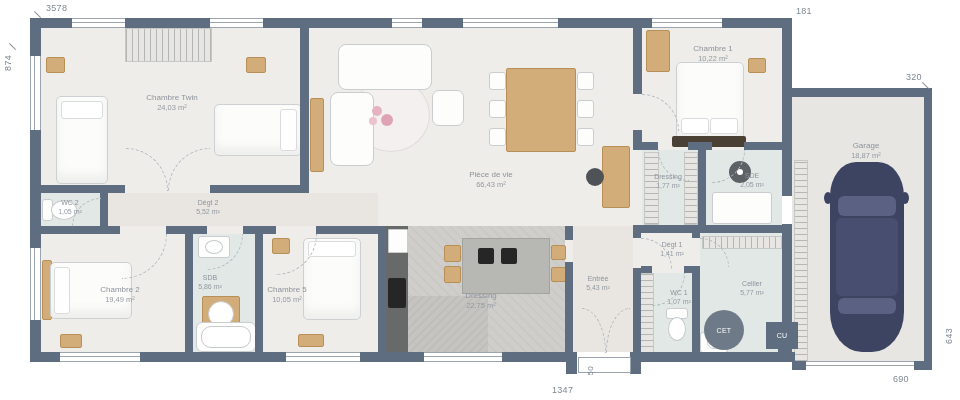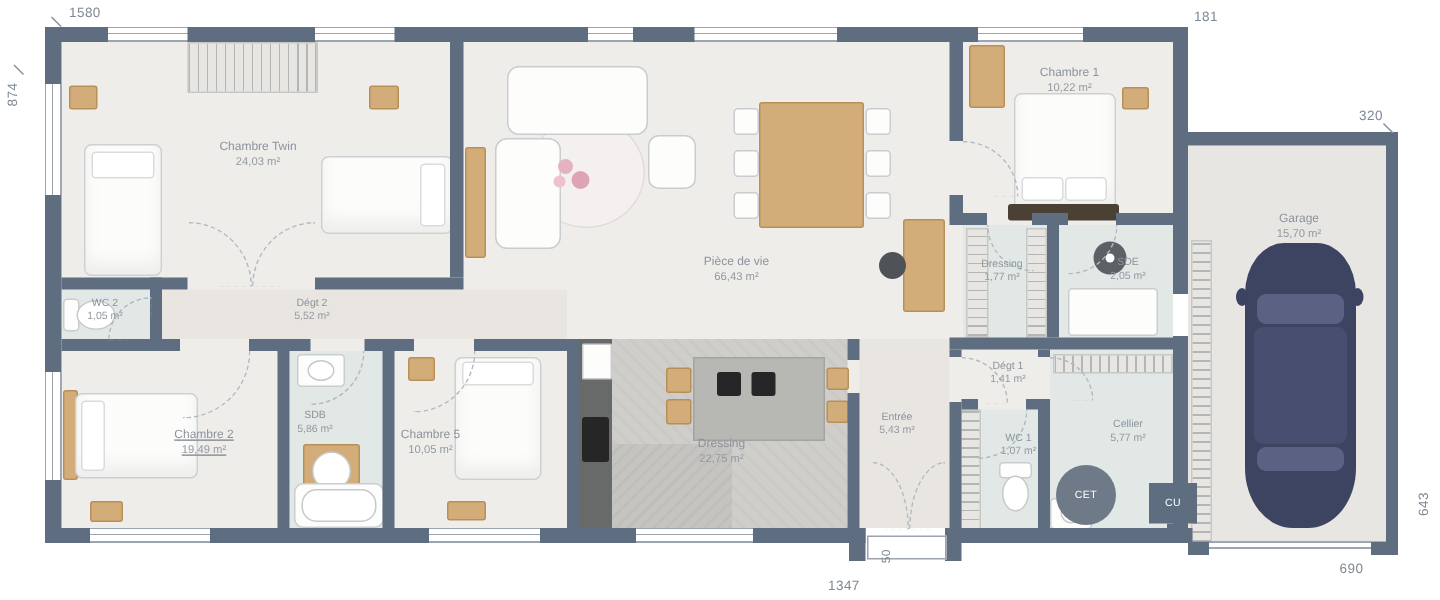--- a/index.html
+++ b/index.html
@@ -239,21 +239,21 @@
     <span class="rarea">24,03 m²</span>
   </div>
   <div class="label sm" style="left:70px;top:207px;">
     <span class="rname">WC 2</span>
     <span class="rarea">1,05 m²</span>
   </div>
   <div class="label sm" style="left:208px;top:207px;">
     <span class="rname">Dégt 2</span>
     <span class="rarea">5,52 m²</span>
   </div>
-  <div class="label" style="left:136px;top:295px;text-decoration:underline;">
+  <div class="label" style="left:120px;top:295px;">
     <span class="rname">Chambre 2</span>
     <span class="rarea">19,49 m²</span>
   </div>
   <div class="label sm" style="left:210px;top:282px;">
     <span class="rname">SDB</span>
     <span class="rarea">5,86 m²</span>
   </div>
   <div class="label" style="left:287px;top:295px;">
     <span class="rname">Chambre 5</span>
     <span class="rarea">10,05 m²</span>
@@ -289,24 +289,24 @@
   <div class="label sm" style="left:679px;top:297px;">
     <span class="rname">WC 1</span>
     <span class="rarea">1,07 m²</span>
   </div>
   <div class="label sm" style="left:752px;top:288px;">
     <span class="rname">Cellier</span>
     <span class="rarea">5,77 m²</span>
   </div>
   <div class="label" style="left:866px;top:151px;">
     <span class="rname">Garage</span>
-    <span class="rarea">15,70 m²</span>
-  </div>
-
-  <div class="dim" style="left:46px;top:3px;">1580</div>
+    <span class="rarea">18,87 m²</span>
+  </div>
+
+  <div class="dim" style="left:46px;top:3px;">3578</div>
   <div class="tick" style="left:33px;top:14px;"></div>
   <div class="dim v" style="left:3px;top:55px;">874</div>
   <div class="tick" style="left:8px;top:46px;"></div>
   <div class="dim" style="left:796px;top:6px;">181</div>
   <div class="dim" style="left:906px;top:72px;">320</div>
   <div class="tick" style="left:921px;top:85px;"></div>
   <div class="dim v" style="left:944px;top:328px;">643</div>
   <div class="dim" style="left:893px;top:374px;">690</div>
   <div class="dim" style="left:552px;top:385px;">1347</div>
   <div class="dim v" style="left:586px;top:366px;font-size:8px;">50</div>

